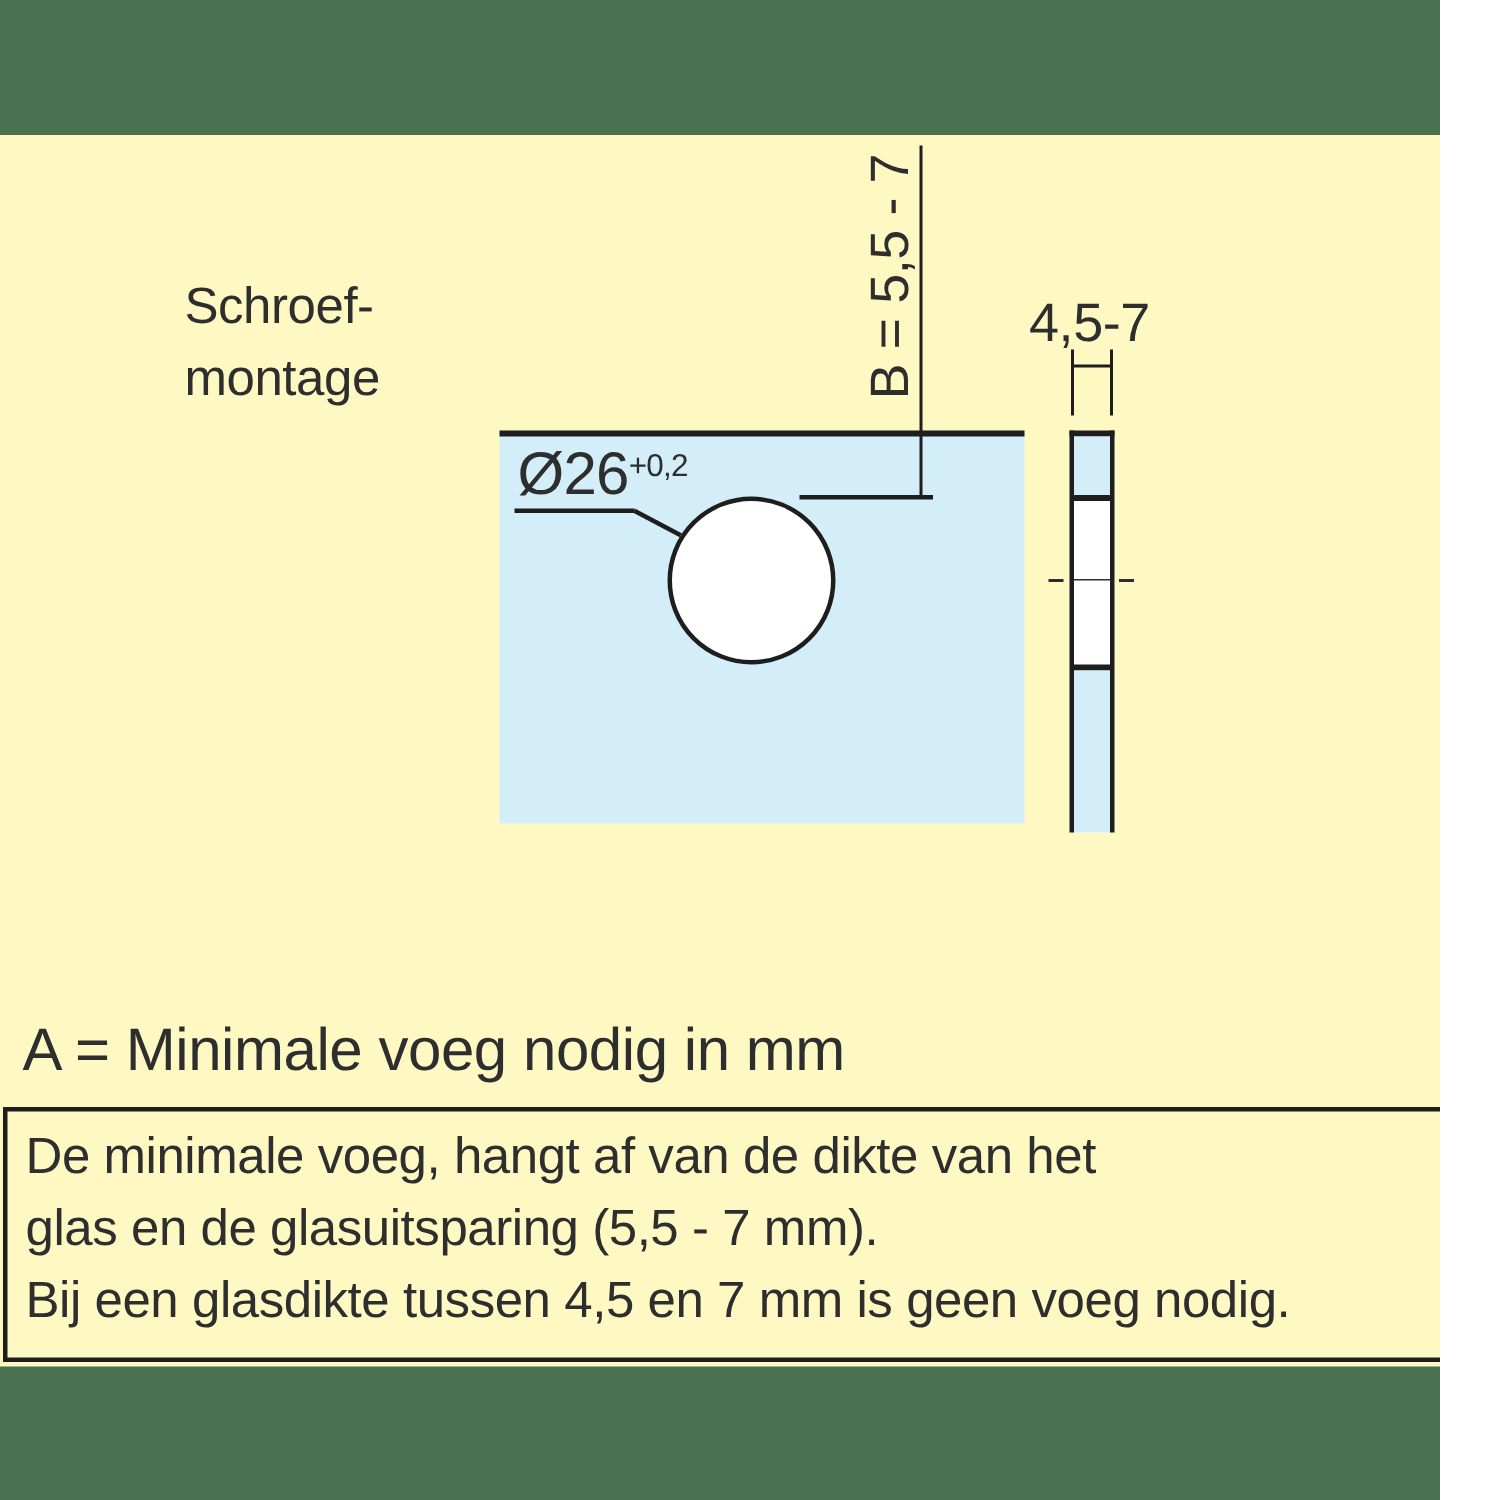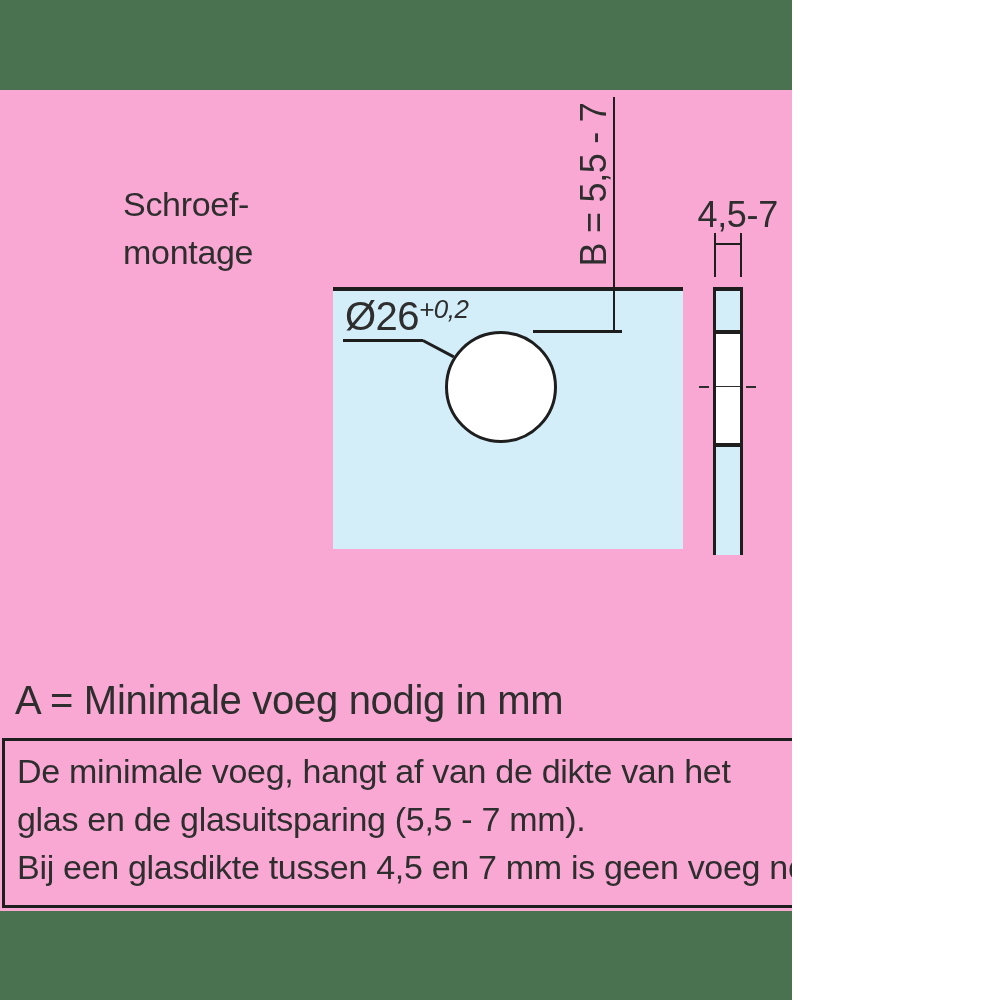--- a/index.html
+++ b/index.html
@@ -1,56 +1,56 @@
 <!DOCTYPE html>
 <html><head>
 <meta charset="utf-8">
 <style>
   html,body{margin:0;padding:0;background:#fff;}
   .canvas{
-    position:relative;width:792px;height:1000px;overflow:hidden;
-    font-family:"Liberation Sans",sans-serif;color:#2e2e2e;background:#f9a8d4;
+    position:relative;width:960px;height:1000px;overflow:hidden;
+    font-family:"Liberation Sans",sans-serif;color:#2e2e2e;background:#fef9c3;
   }
   .abs{position:absolute;}
   
   .top-bar{left:0;top:0;width:1000px;height:90px;background:#4A7150;}
   .bottom-bar{left:0;top:911px;width:1000px;height:89px;background:#4A7150;}
   
   .title{left:123px;top:180px;font-size:34px;line-height:48px;white-space:pre-line;letter-spacing:-0.3px;}
   
   .glass-front{left:333px;top:287px;width:350px;height:262px;background:#D3EDF9;
     border-top:4px solid #1e1e1e;box-sizing:border-box;}
   .hole{left:445px;top:331px;width:112px;height:112px;border-radius:50%;
     background:#fff;border:3px solid #1e1e1e;box-sizing:border-box;}
   .leader-h{left:343px;top:339px;width:80px;height:2.5px;background:#1e1e1e;}
   .leader-d{left:423px;top:339px;width:35px;height:2.5px;background:#1e1e1e;
     transform-origin:0 50%;transform:rotate(28deg);}
   .dia-label{left:345px;top:294px;font-size:40px;letter-spacing:-0.5px;}
-  .dia-label .sup{font-size:26px;position:relative;top:-12px;letter-spacing:-0.5px;font-style:italic;}
+  .dia-label .sup{font-size:21px;position:relative;top:-12px;letter-spacing:-0.5px;}
   
   .depth-vline{left:613px;top:97px;width:2px;height:235px;background:#1e1e1e;}
   .depth-hline{left:533px;top:330px;width:89px;height:2.5px;background:#1e1e1e;}
   .depth-label{left:491px;top:166px;width:200px;height:37px;font-size:36px;
     text-align:center;transform:rotate(-90deg);letter-spacing:-0.3px;white-space:nowrap;}
   
   .strip{left:713px;top:287px;width:30px;height:268px;box-sizing:border-box;
     border-left:3px solid #1e1e1e;border-right:3px solid #1e1e1e;border-top:4px solid #1e1e1e;
     background:#fff;}
   .strip .sec{width:100%;}
   .s-blue1{height:39px;background:#D3EDF9;}
   .s-div1{height:4px;background:#1e1e1e;}
   .s-white{height:109px;background:#fff;}
   .s-div2{height:4px;background:#1e1e1e;}
   .s-blue2{height:108px;background:#D3EDF9;}
   
   .cl-dash-l{left:699px;top:386px;width:10px;height:2px;background:#2e2e2e;}
   .cl-cross{left:716px;top:386px;width:24px;height:1.4px;background:#2e2e2e;}
   .cl-dash-r{left:746px;top:386px;width:10px;height:2px;background:#2e2e2e;}
   
-  .thick-label{left:686px;top:194px;width:92px;font-size:36px;text-align:right;letter-spacing:-0.3px;}
+  .thick-label{left:686px;top:194px;width:92px;font-size:36px;text-align:left;letter-spacing:-0.3px;}
   .thick-vl{left:714px;top:233px;width:2px;height:44px;background:#1e1e1e;}
   .thick-vr{left:740px;top:233px;width:2px;height:44px;background:#1e1e1e;}
   .thick-h{left:714px;top:243px;width:28px;height:2px;background:#1e1e1e;}
   
   .legend{left:15px;top:678px;font-size:40px;letter-spacing:-0.3px;}
   .note-box{left:2px;top:738px;width:994px;height:170px;border:3px solid #1e1e1e;
     box-sizing:border-box;padding:6px 12px;}
   .note-text{font-size:34px;line-height:48px;white-space:pre-line;letter-spacing:-0.3px;}
 </style>
 </head>

